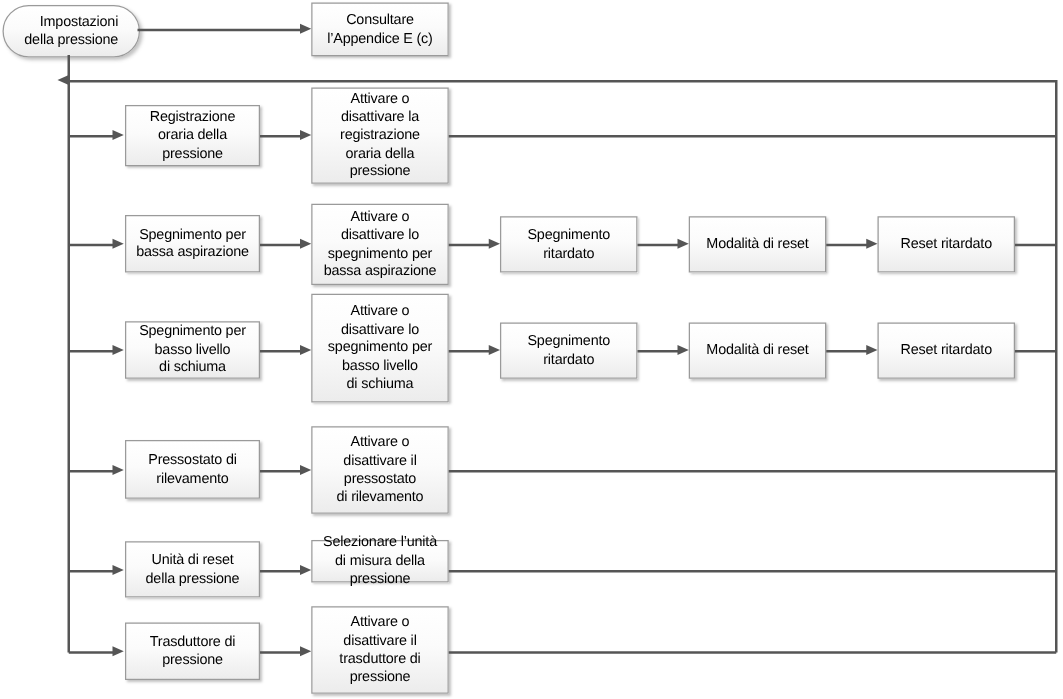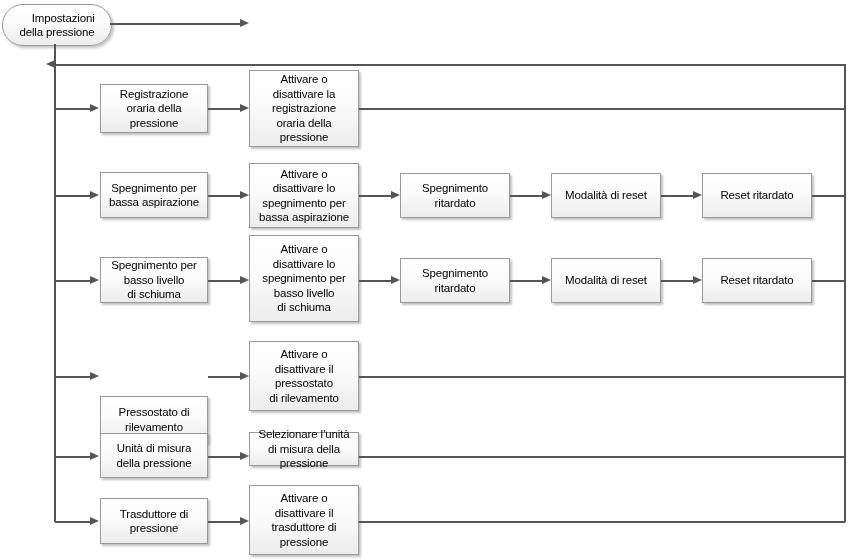--- a/index.html
+++ b/index.html
@@ -56,20 +56,22 @@
   }
 </style>
 </head>
 <body>
 
 <div id="stage">
 
   <div class="node rounded" style="left:2px;top:4px;width:110px;height:42px;">Impostazioni
 della pressione</div>
 
+  <div class="node" style="left:249px;top:2px;width:110px;height:43px;">Consultare
+l’Appendice E (c)</div>
 
   <div class="node" style="left:100px;top:84px;width:108px;height:49px;">Registrazione
 oraria della
 pressione</div>
   <div class="node" style="left:249px;top:70px;width:110px;height:77px;">Attivare o
 disattivare la
 registrazione
 oraria della
 pressione</div>
 
@@ -90,28 +92,28 @@
   <div class="node" style="left:249px;top:235px;width:110px;height:87px;">Attivare o
 disattivare lo
 spegnimento per
 basso livello
 di schiuma</div>
   <div class="node" style="left:400px;top:258px;width:110px;height:45px;">Spegnimento
 ritardato</div>
   <div class="node" style="left:551px;top:258px;width:110px;height:45px;">Modalità di reset</div>
   <div class="node" style="left:702px;top:258px;width:110px;height:45px;">Reset ritardato</div>
 
-  <div class="node" style="left:100px;top:352px;width:108px;height:47px;margin-top:44px;">Pressostato di
+  <div class="node" style="left:100px;top:352px;width:108px;height:47px;">Pressostato di
 rilevamento</div>
   <div class="node" style="left:249px;top:341px;width:110px;height:70px;">Attivare o
 disattivare il
 pressostato
 di rilevamento</div>
 
-  <div class="node" style="left:100px;top:433px;width:108px;height:45px;">Unità di misura
+  <div class="node" style="left:100px;top:433px;width:108px;height:45px;">Unità di reset
 della pressione</div>
   <div class="node" style="left:249px;top:432px;width:110px;height:34px;">Selezionare l’unità
 di misura della
 pressione</div>
 
   <div class="node" style="left:100px;top:498px;width:108px;height:46px;">Trasduttore di
 pressione</div>
   <div class="node" style="left:249px;top:485px;width:110px;height:70px;">Attivare o
 disattivare il
 trasduttore di

